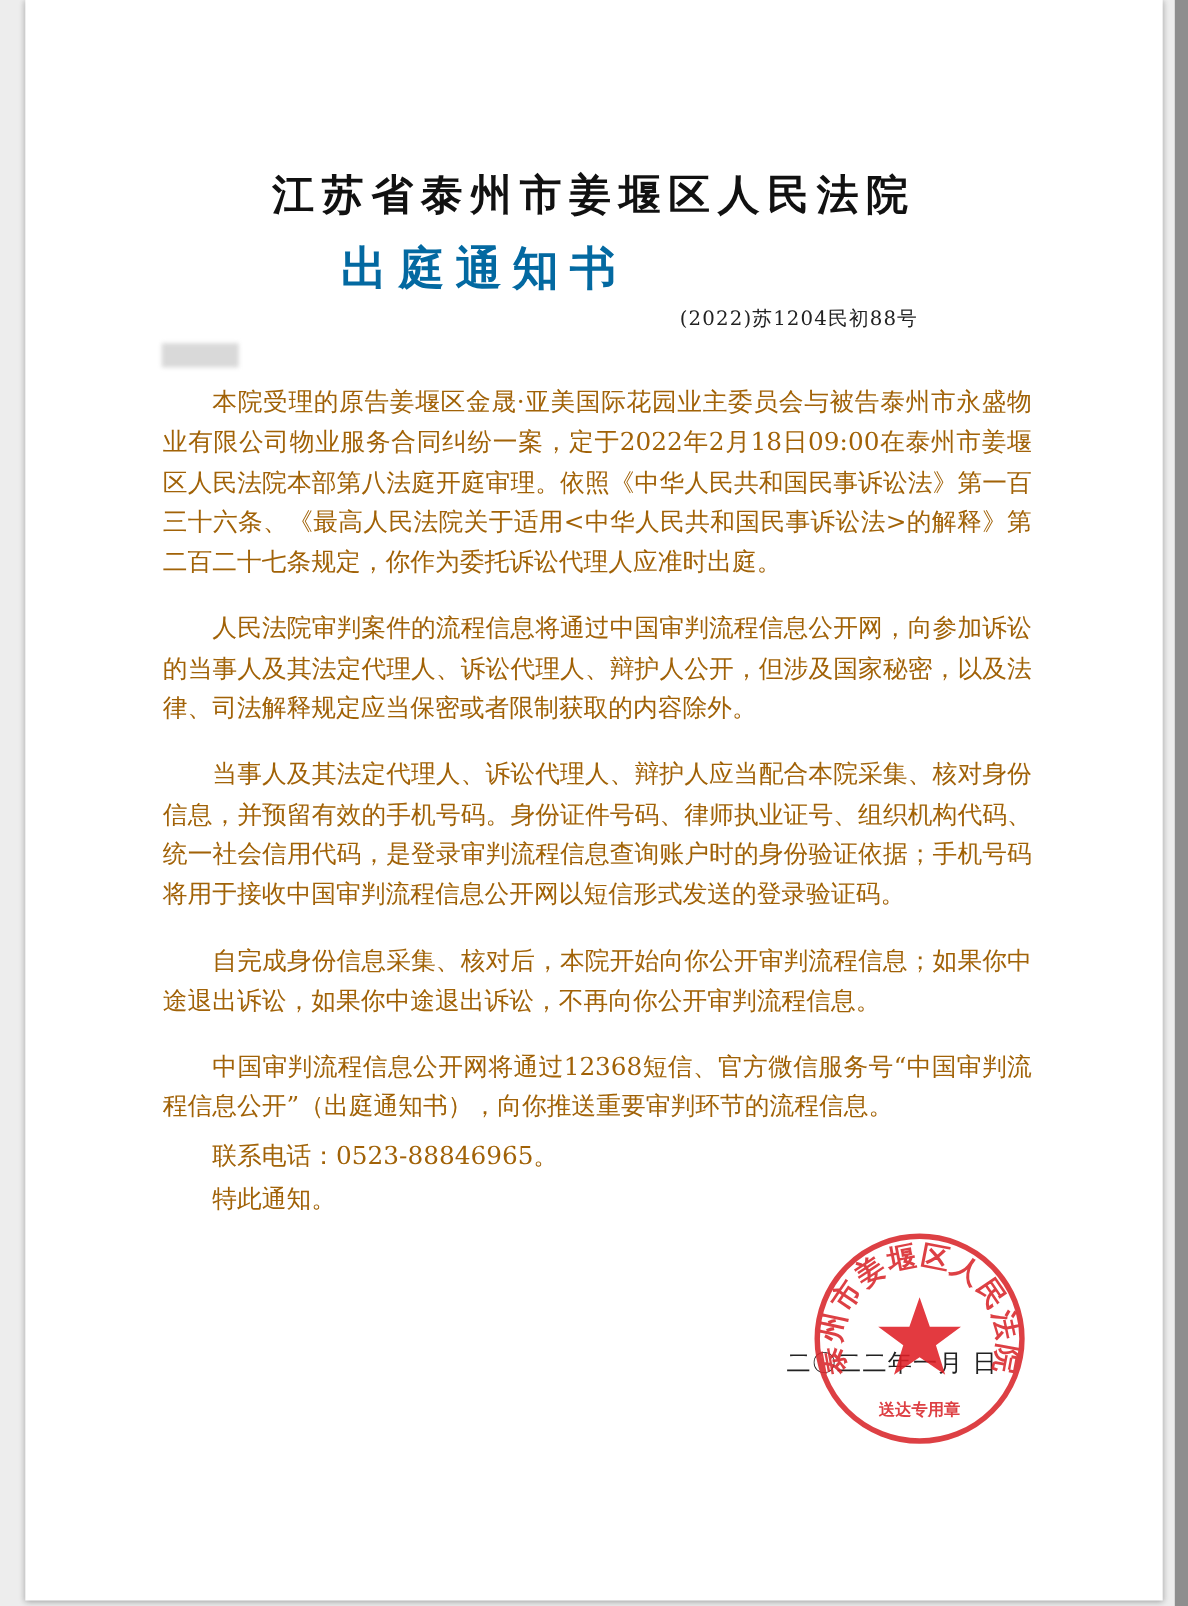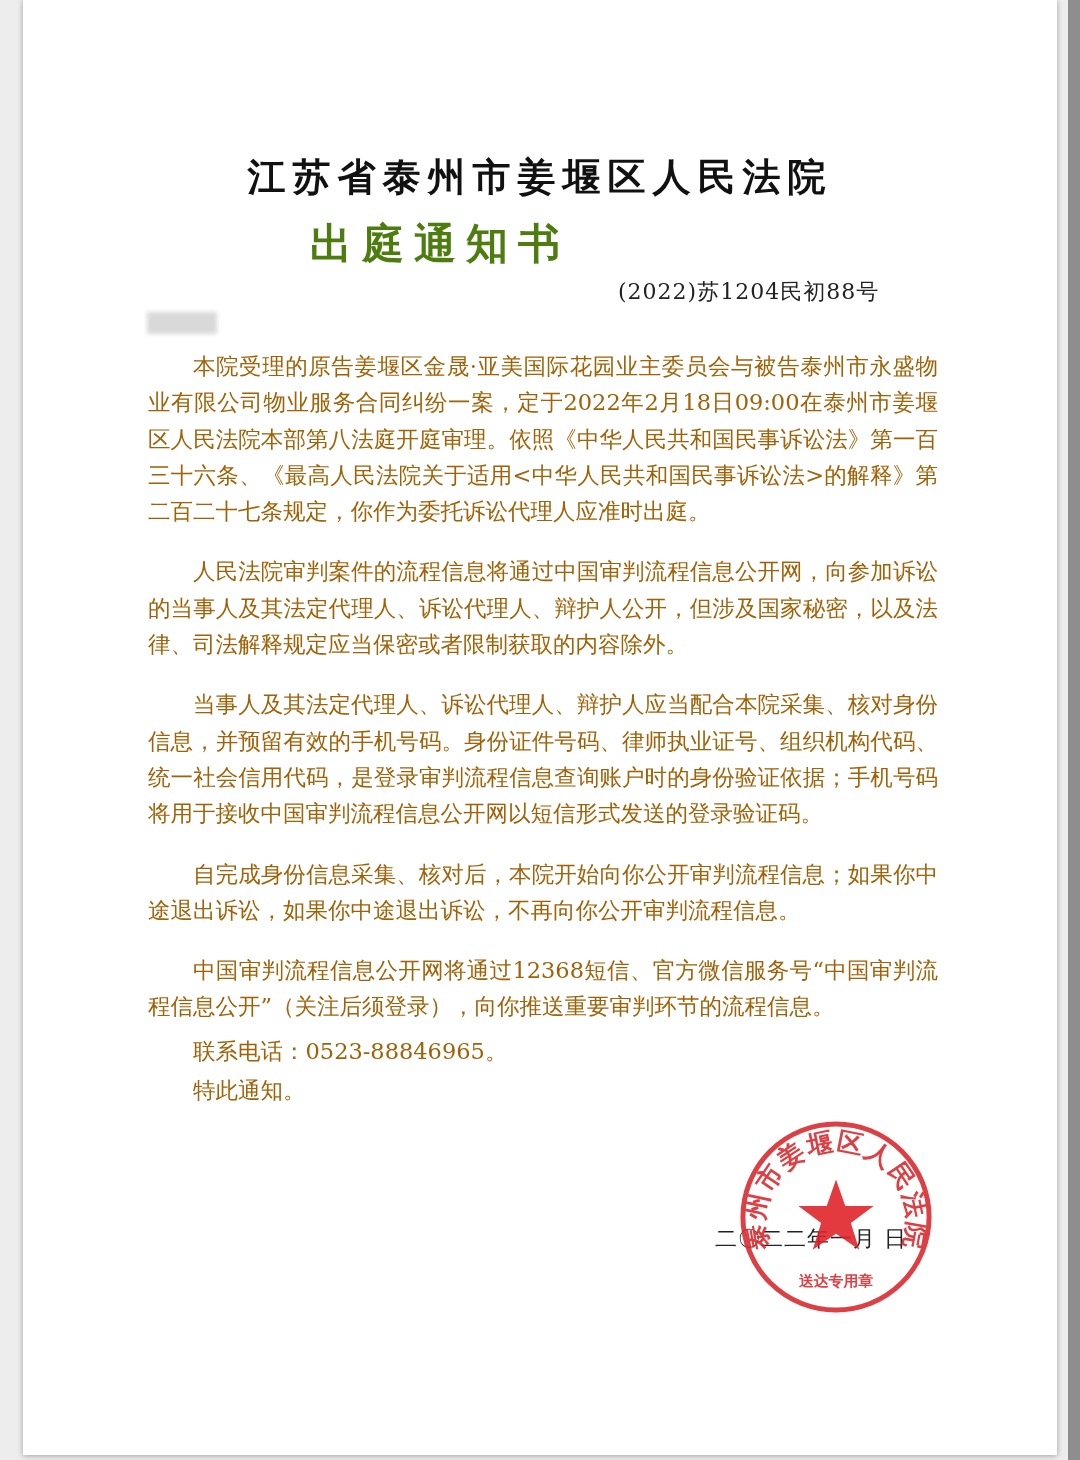--- a/index.html
+++ b/index.html
@@ -19,25 +19,25 @@
     box-shadow: 0 2px 6px rgba(0,0,0,0.18), 2px 0 4px rgba(0,0,0,0.08), -2px 0 4px rgba(0,0,0,0.08);
   }
   .court-name {
     position: absolute; left: 0; width: 1080px; top: 152px;
     text-align: center; font-family: "DejaVu Sans", sans-serif; font-weight: bold;
     font-size: 38px; letter-spacing: 7px; color: #111;
   }
   .doc-title {
     position: absolute; left: 0; width: 880px; top: 216px;
     text-align: center; font-family: "DejaVu Sans", sans-serif; font-weight: bold;
-    font-size: 42px; letter-spacing: 10px; color: #4d7c0f;
+    font-size: 42px; letter-spacing: 10px; color: #0369a1;
   }
   .case-no {
     position: absolute; left: 618px; top: 277px;
-    font-size: 22px; color: #222; letter-spacing: 1px;
+    font-size: 18px; color: #222; letter-spacing: 1px;
   }
   .redacted-recipient {
     position: absolute; left: 147px; top: 312px; width: 70px; height: 22px;
     background: #d9d9d9; filter: blur(2px);
   }
   .body {
     position: absolute; left: 148px; top: 348px; width: 790px;
     font-size: 22.5px; line-height: 36.3px; color: #a16207;
     text-align: justify;
   }
@@ -65,21 +65,21 @@
 <div class="court-name">江苏省泰州市姜堰区人民法院</div>
 <div class="doc-title">出庭通知书</div>
 <div class="case-no">(2022)苏1204民初88号</div>
 <div class="redacted-recipient"></div>
 
 <div class="body">
   <p>本院受理的原告姜堰区金晟·亚美国际花园业主委员会与被告泰州市永盛物业有限公司物业服务合同纠纷一案，定于2022年2月18日09:00在泰州市姜堰区人民法院本部第八法庭开庭审理。依照《中华人民共和国民事诉讼法》第一百三十六条、《最高人民法院关于适用&lt;中华人民共和国民事诉讼法&gt;的解释》第二百二十七条规定，你作为委托诉讼代理人应准时出庭。</p>
   <p class="sp">人民法院审判案件的流程信息将通过中国审判流程信息公开网，向参加诉讼的当事人及其法定代理人、诉讼代理人、辩护人公开，但涉及国家秘密，以及法律、司法解释规定应当保密或者限制获取的内容除外。</p>
   <p class="sp">当事人及其法定代理人、诉讼代理人、辩护人应当配合本院采集、核对身份信息，并预留有效的手机号码。身份证件号码、律师执业证号、组织机构代码、统一社会信用代码，是登录审判流程信息查询账户时的身份验证依据；手机号码将用于接收中国审判流程信息公开网以短信形式发送的登录验证码。</p>
   <p class="sp">自完成身份信息采集、核对后，本院开始向你公开审判流程信息；如果你中途退出诉讼，如果你中途退出诉讼，不再向你公开审判流程信息。</p>
-  <p class="sp">中国审判流程信息公开网将通过12368短信、官方微信服务号“中国审判流程信息公开”（关注后须登录），向你推送重要审判环节的流程信息。</p>
+  <p class="sp">中国审判流程信息公开网将通过12368短信、官方微信服务号“中国审判流程信息公开”（出庭通知书），向你推送重要审判环节的流程信息。</p>
   <p class="contact">联系电话：0523-88846965。</p>
   <p class="contact">特此通知。</p>
 </div>
 
 <div class="date">二〇二二年一月  日</div>
 
 <svg class="seal" viewBox="0 0 200 200">
   <defs>
     <path id="ringPath" d="M 36 138 A 72 72 0 1 1 164 138"></path>
   </defs>

